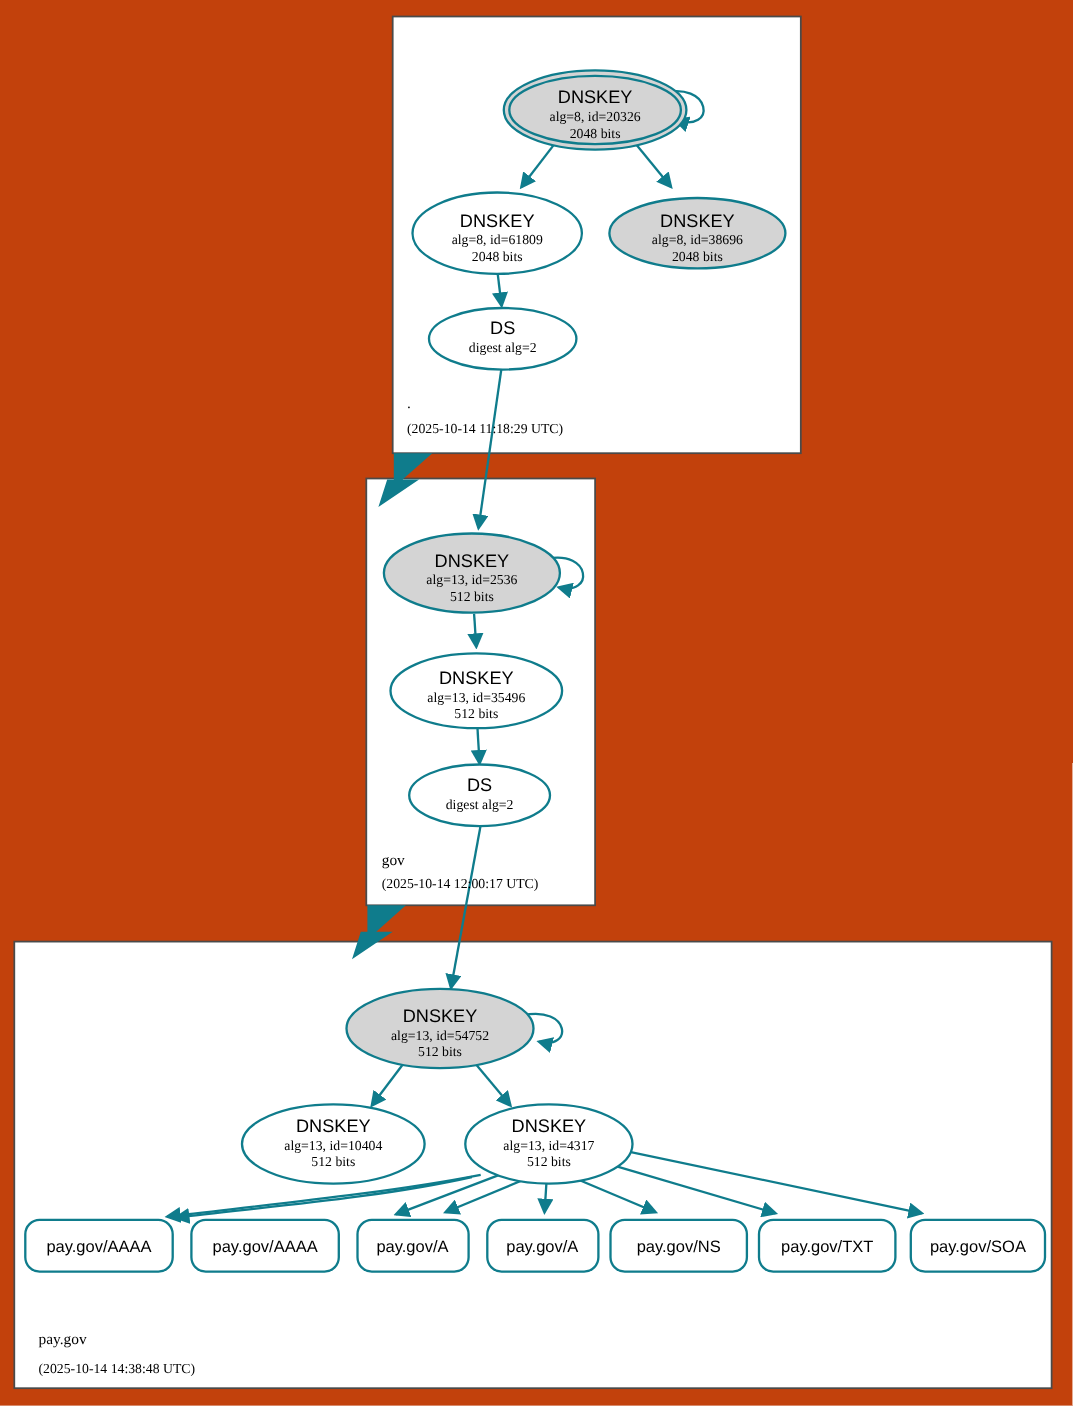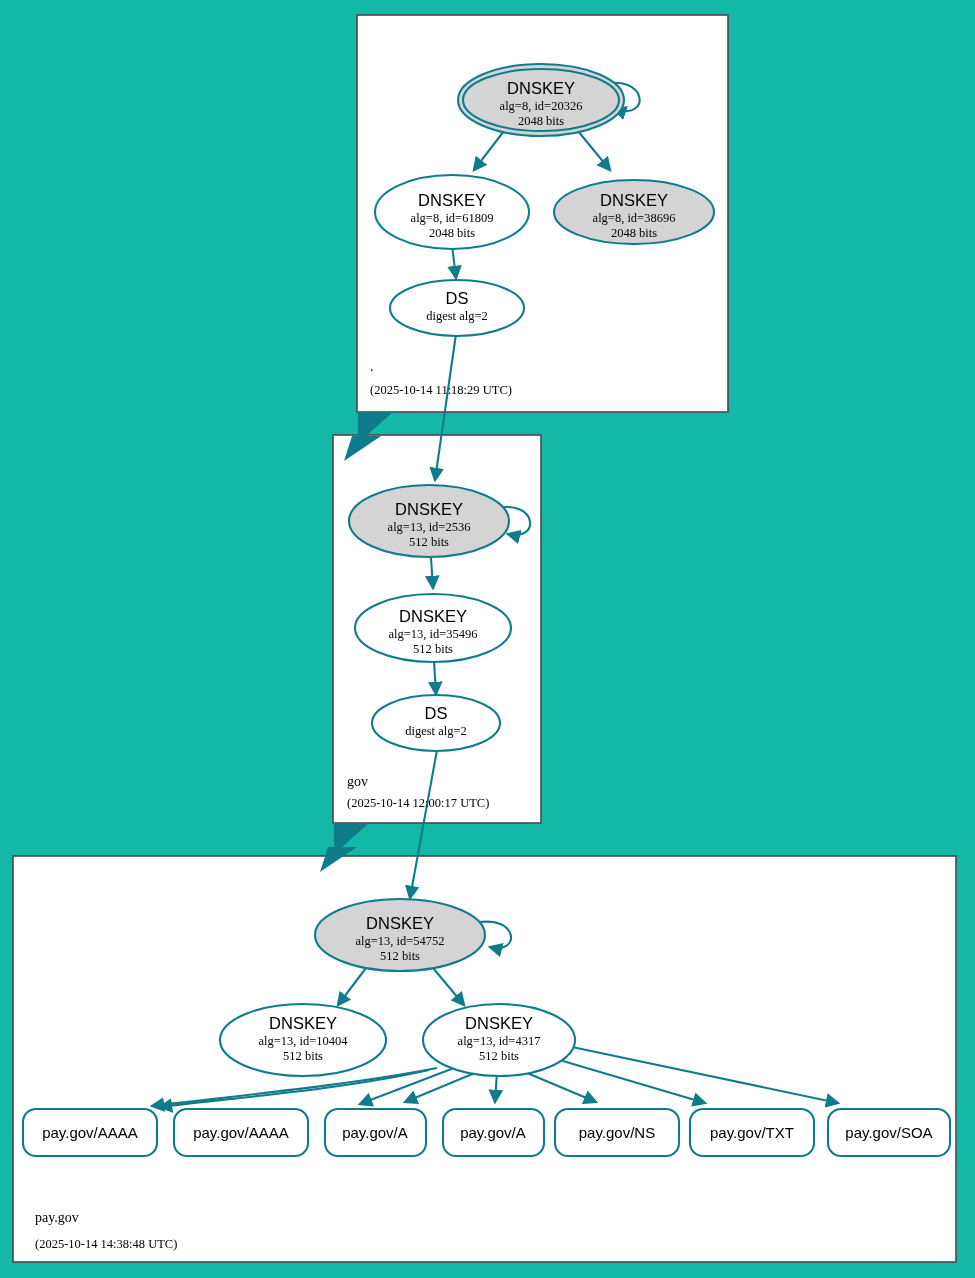--- a/index.html
+++ b/index.html
@@ -7,21 +7,21 @@
     padding: 0;
     background: #ffffff;
   }
   body {
     font-family: "Liberation Sans", sans-serif;
   }
   #canvas {
     position: relative;
     width: 975px;
     height: 1278px;
-    background: #14b8a6;
+    background: #c2410c;
     overflow: hidden;
   }
   svg#graph {
     display: block;
     width: 975px;
     height: 1278px;
   }
   .zone-box {
     fill: #ffffff;
     stroke: #4a4a4a;

